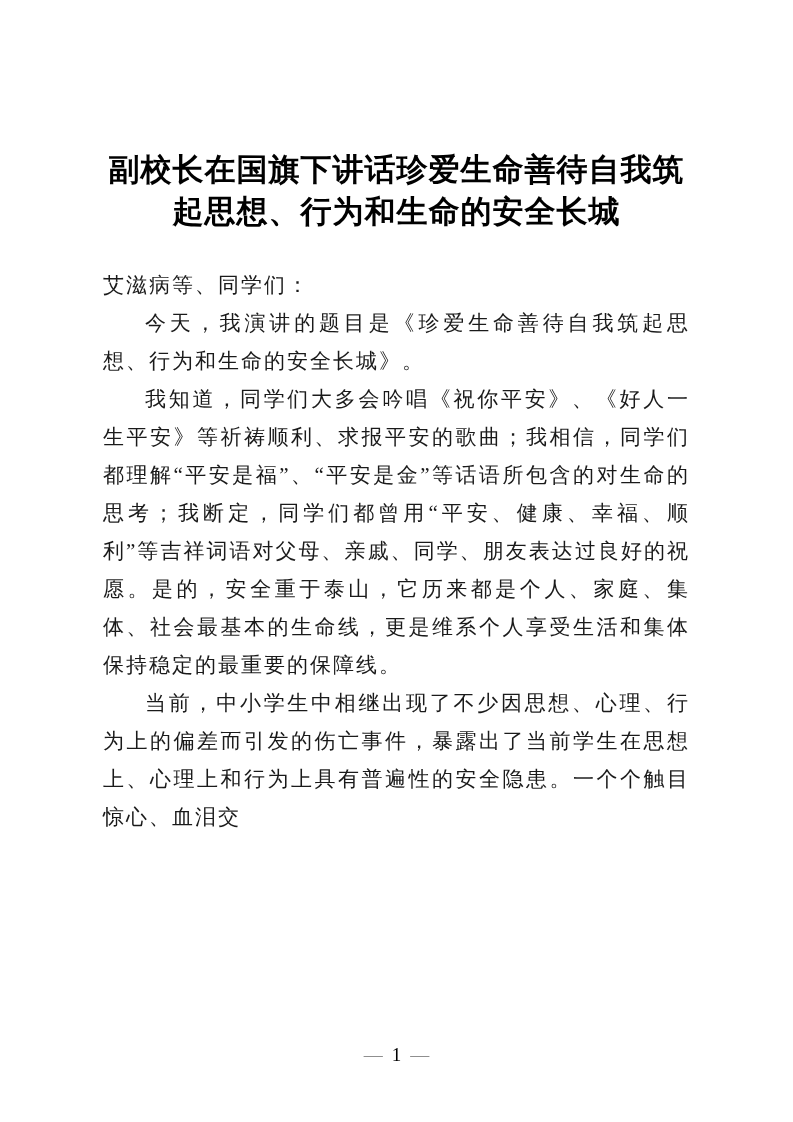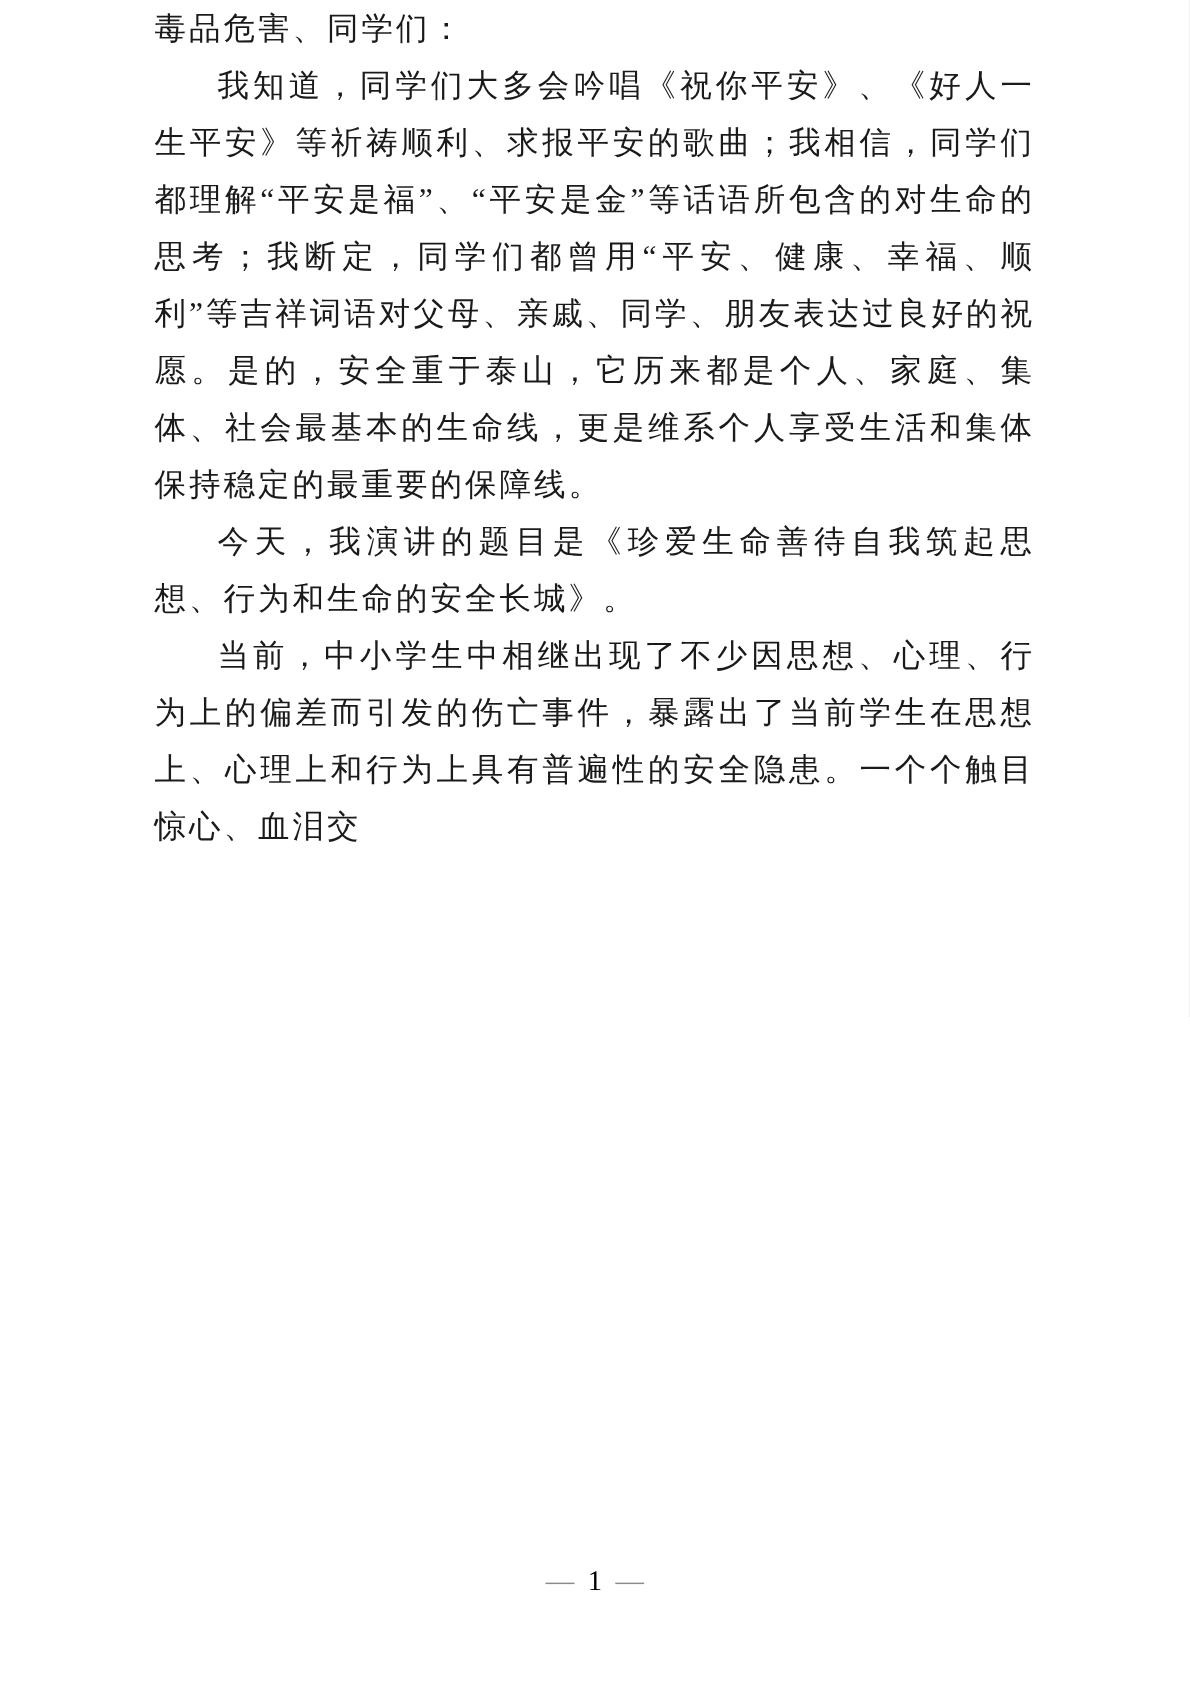--- a/index.html
+++ b/index.html
@@ -57,25 +57,26 @@
   .page-footer .num {
     color: #000000;
     margin: 0 9px;
   }
 </style>
 </head>
 <body>
 
 <div class="page">
 
+  <h1 class="doc-title">副校长在国旗下讲话珍爱生命善待自我筑起思想、行为和生命的安全长城</h1>
 
   <div class="doc-body">
-    <p class="para">毒品危害、同学们：</p>
+    <p class="para">艾滋病等、同学们：</p>
+    <p class="para indent">今天，我演讲的题目是《珍爱生命善待自我筑起思想、行为和生命的安全长城》。</p>
     <p class="para indent">我知道，同学们大多会吟唱《祝你平安》、《好人一生平安》等祈祷顺利、求报平安的歌曲；我相信，同学们都理解“平安是福”、“平安是金”等话语所包含的对生命的思考；我断定，同学们都曾用“平安、健康、幸福、顺利”等吉祥词语对父母、亲戚、同学、朋友表达过良好的祝愿。是的，安全重于泰山，它历来都是个人、家庭、集体、社会最基本的生命线，更是维系个人享受生活和集体保持稳定的最重要的保障线。</p>
-    <p class="para indent">今天，我演讲的题目是《珍爱生命善待自我筑起思想、行为和生命的安全长城》。</p>
     <p class="para indent">当前，中小学生中相继出现了不少因思想、心理、行为上的偏差而引发的伤亡事件，暴露出了当前学生在思想上、心理上和行为上具有普遍性的安全隐患。一个个触目惊心、血泪交</p>
   </div>
 
   <div class="page-footer">
     <span class="dash">—</span><span class="num">1</span><span class="dash">—</span>
   </div>
 
 </div>
 
 </body></html>

